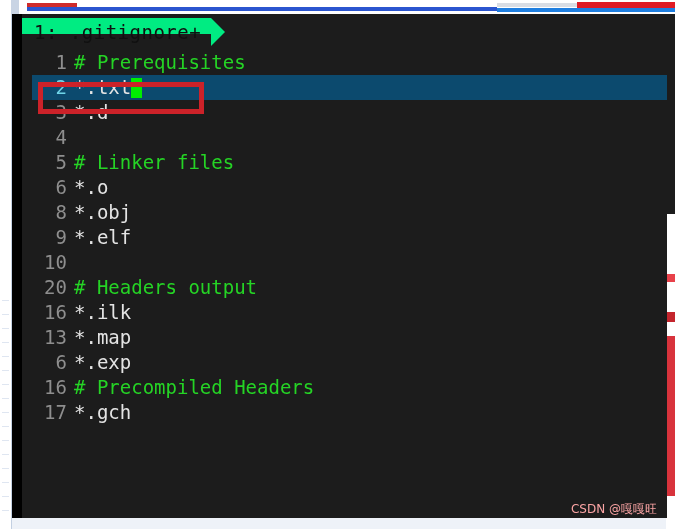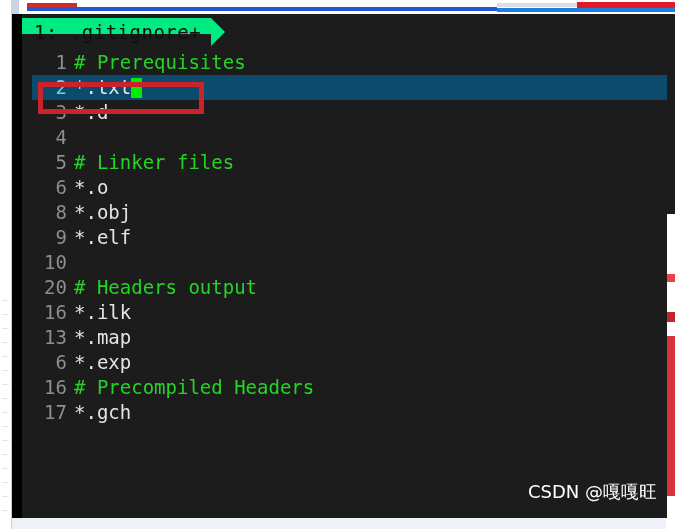--- a/index.html
+++ b/index.html
@@ -152,23 +152,23 @@
     left: 26px; top: 68px;
     width: 166px; height: 32px;
     border: 5px solid #cc2229;
     box-sizing: border-box;
     pointer-events: none;
   }
 
   
   #watermark {
     position: absolute;
-    right: 10px; bottom: 14px;
-    color: #ffffff;
-    font-size: 18px;
+    right: 10px; bottom: 0;
+    color: #fca5a5;
+    font-size: 12px;
     font-family: "DejaVu Sans", "Liberation Sans", sans-serif;
     white-space: nowrap;
   }
 </style>
 </head>
 <body>
 
 <div id="desktop">
 
   <div class="bg-strip-left">

